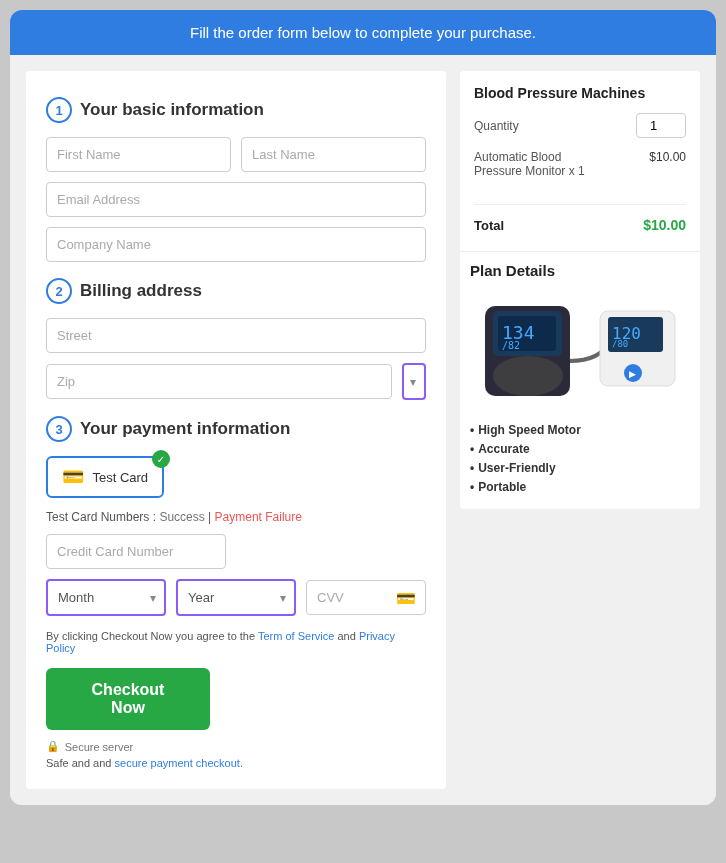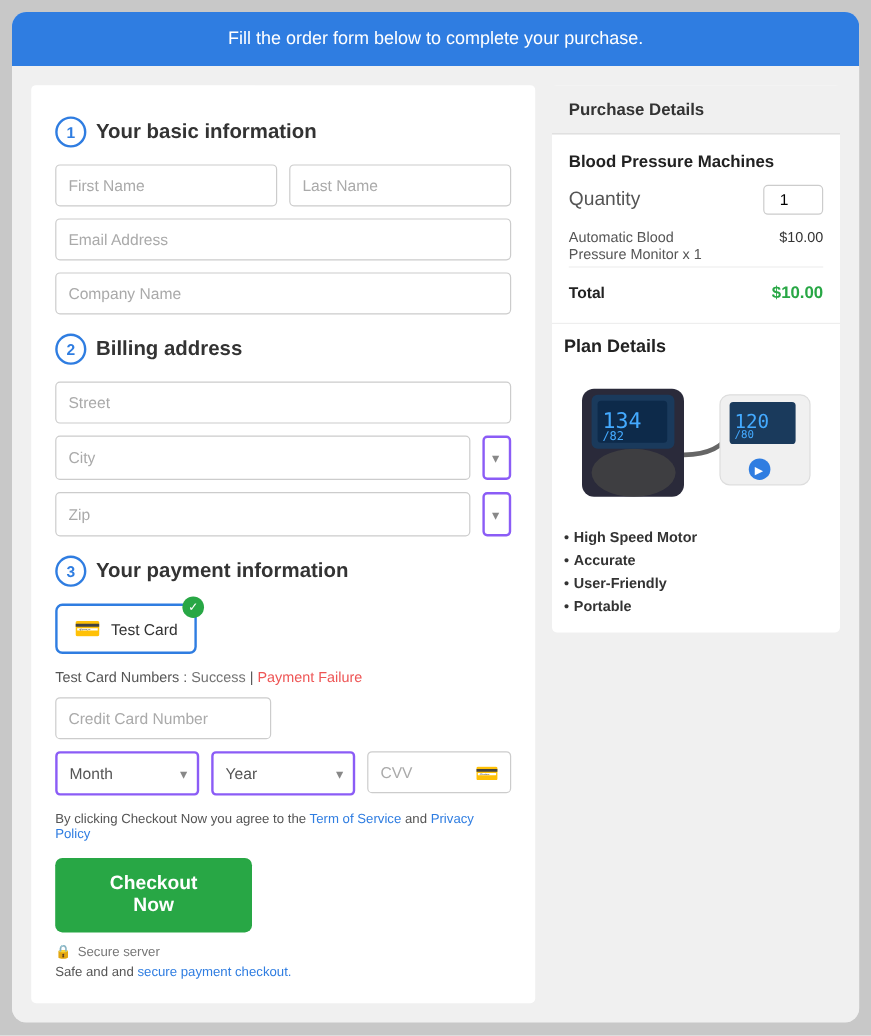--- a/index.html
+++ b/index.html
@@ -71,20 +71,21 @@
       font-size: 17px;
       font-weight: bold;
       color: #333;
     }
 
     
     .form-row {
       display: flex;
       gap: 10px;
       margin-bottom: 10px;
+      align-items: center;
     }
     .form-input {
       width: 100%;
       padding: 9px 10px;
       border: 1px solid #ccc;
       border-radius: 4px;
       font-size: 13px;
       color: #555;
       outline: none;
     }
@@ -253,37 +254,37 @@
       color: #222;
       margin-bottom: 12px;
     }
     .quantity-row {
       display: flex;
       justify-content: space-between;
       align-items: center;
       margin-bottom: 12px;
     }
     .quantity-label {
-      font-size: 16px;
+      font-size: 12px;
       color: #555;
     }
     .quantity-input {
       width: 50px;
       padding: 4px 8px;
       border: 1px solid #ccc;
       border-radius: 4px;
       font-size: 13px;
       text-align: center;
     }
     .item-row {
       display: flex;
       justify-content: space-between;
       align-items: flex-start;
       margin-bottom: 12px;
-      padding-bottom: 3px;
+      padding-bottom: 26px;
       border-bottom: 1px solid #eee;
     }
     .item-name {
       font-size: 12px;
       color: #555;
       max-width: 130px;
     }
     .item-price {
       font-size: 12px;
       color: #333;
@@ -378,31 +379,20 @@
       </div>
 
       
       <div class="section-header">
         <div class="section-number">2</div>
         <span class="section-title">Billing address</span>
       </div>
 
       <div class="form-row">
         <input type="text" class="form-input" placeholder="Street" style="">
-      </div>
-      <div class="form-row">
-        <input type="text" class="form-input" placeholder="City" style="">
-        <div class="select-wrapper">
-          <select class="form-select">
-            <option value="">Country</option>
-            <option value="us">United States</option>
-            <option value="uk">United Kingdom</option>
-            <option value="ca">Canada</option>
-          </select>
-        </div>
       </div>
       <div class="form-row section-gap">
         <input type="text" class="form-input" placeholder="Zip" style="">
         <div class="select-wrapper">
           <select class="form-select">
             <option value="">-</option>
           </select>
         </div>
       </div>
 
@@ -479,21 +469,20 @@
         <span>Secure server</span>
       </div>
       <div class="secure-text">
         <span>Safe and</span>
         <span> and </span>
         <a href="#">secure payment checkout.</a>
       </div>
     </div>
 
     <div class="right-panel">
-      <div class="purchase-details-header">Purchase Details</div>
       <div class="purchase-details-body">
         <div class="product-title">Blood Pressure Machines</div>
         <div class="quantity-row">
           <span class="quantity-label">Quantity</span>
           <input type="number" class="quantity-input" value="1" min="1" style="">
         </div>
         <div class="item-row">
           <span class="item-name">Automatic Blood Pressure Monitor x 1</span>
           <span class="item-price">$10.00</span>
         </div>

